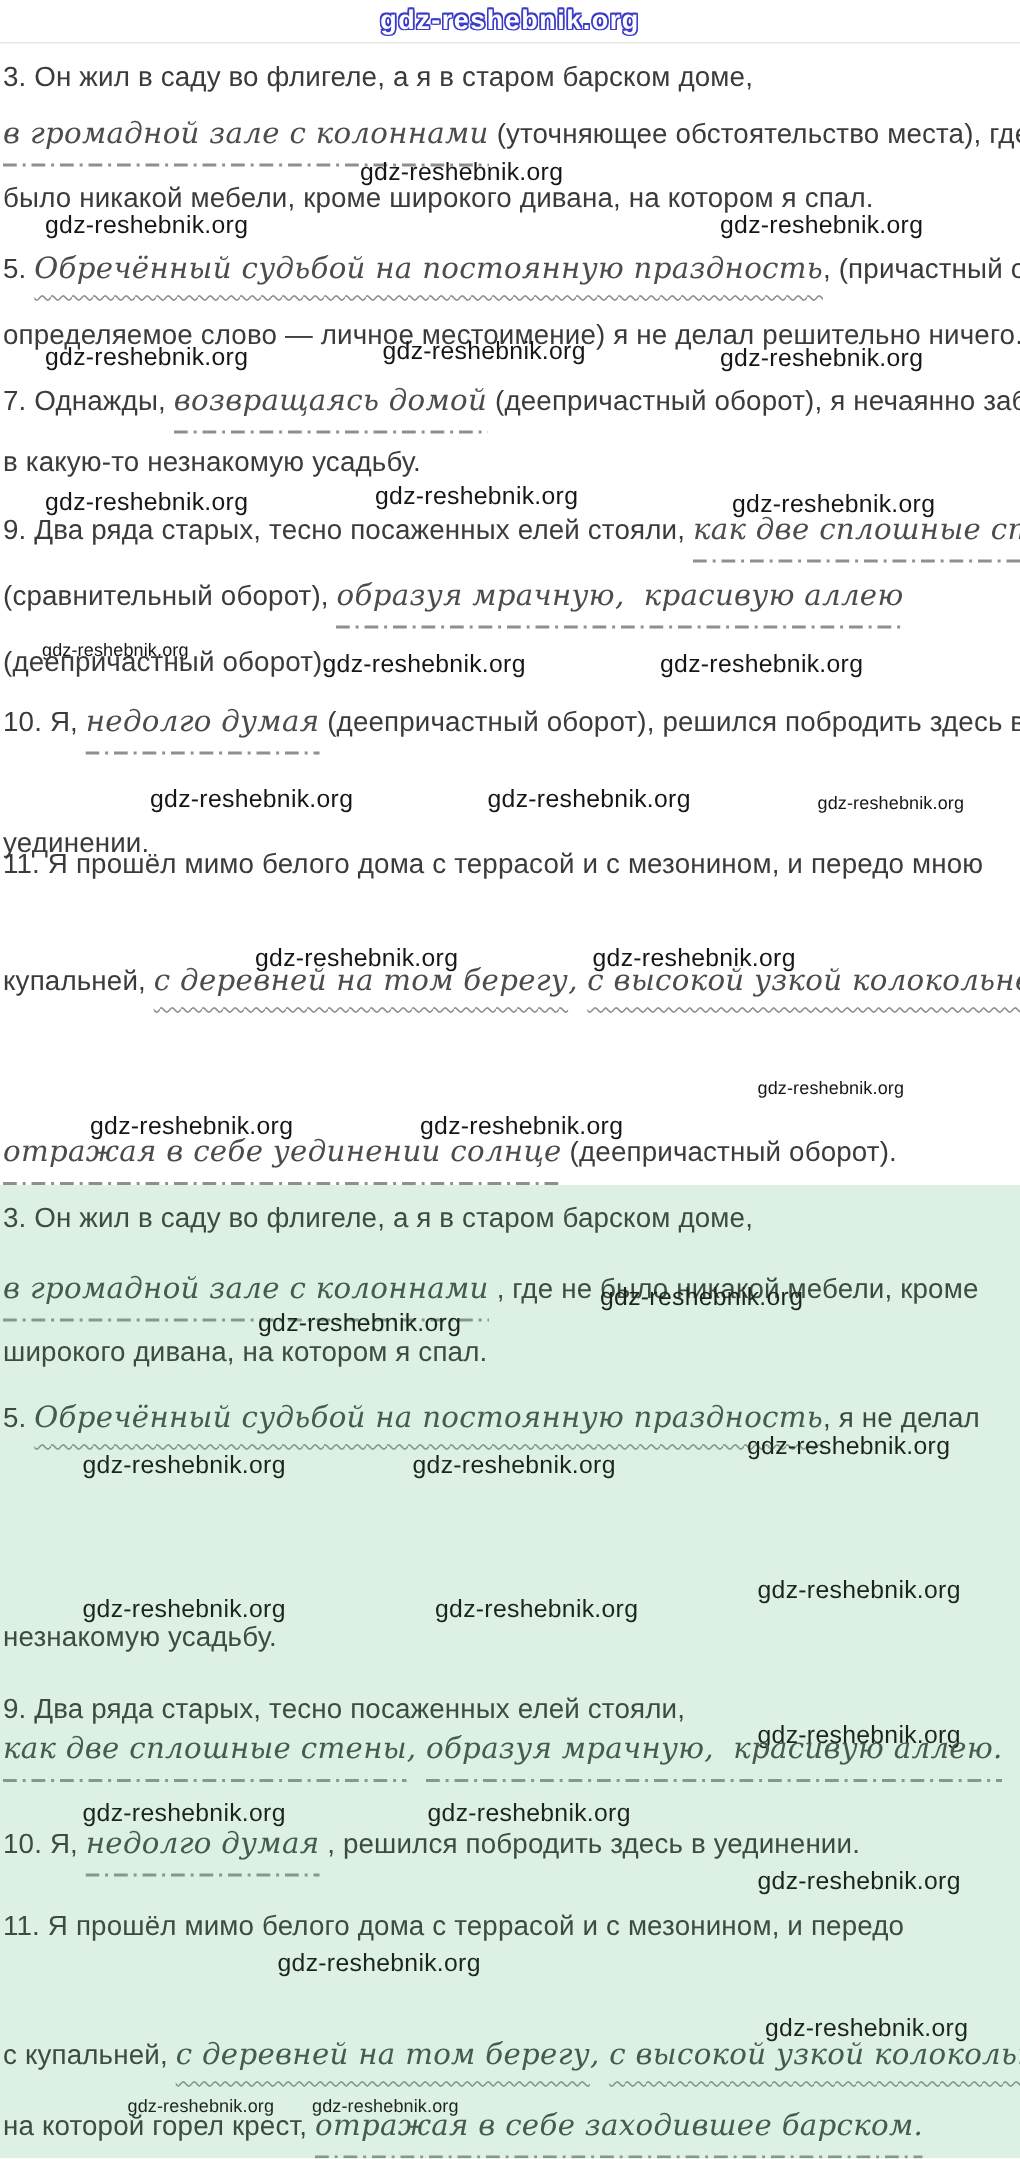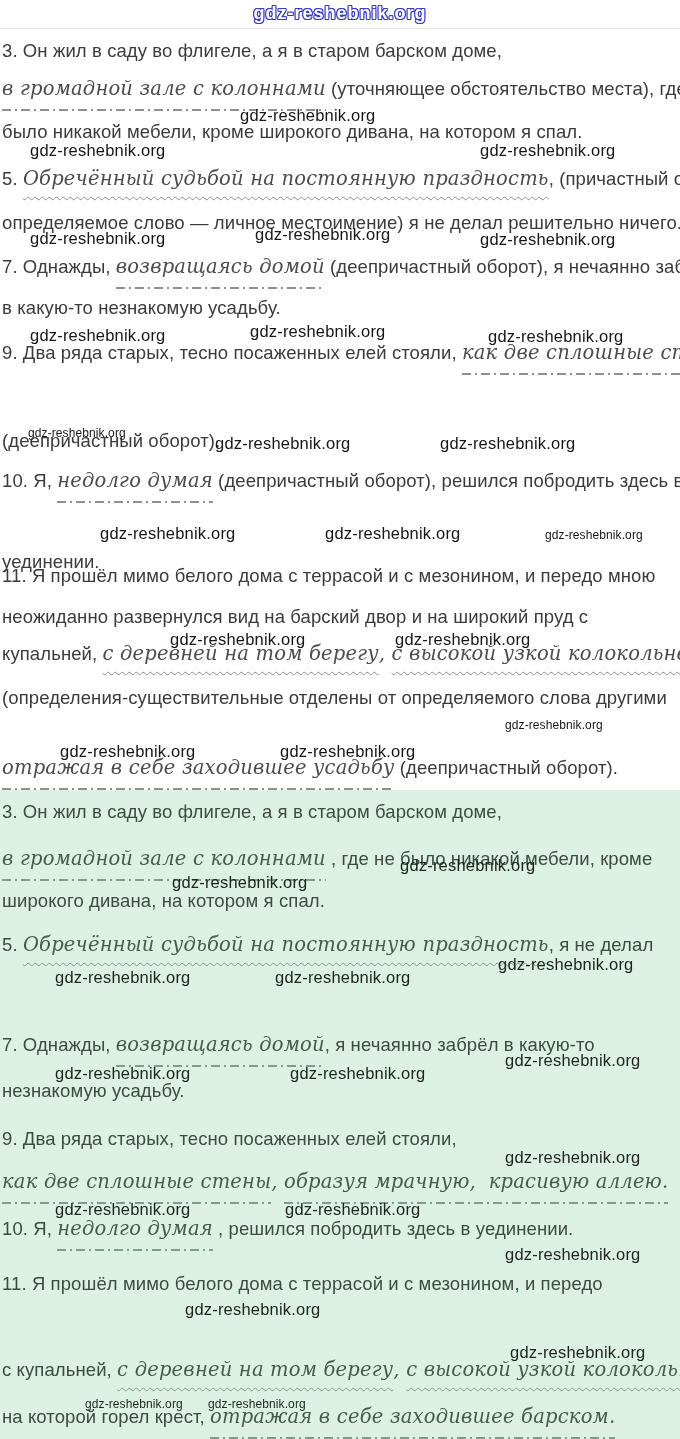--- a/index.html
+++ b/index.html
@@ -44,63 +44,61 @@
   <div class="row wm" style="top:221px;left:255px">gdz-reshebnik.org</div>
   <div class="row wm" style="top:226px;left:480px">gdz-reshebnik.org</div>
 
   <div class="row" style="top:254px"><span>7. Однажды, </span><span class="it dd">возвращаясь домой</span><span> (деепричастный оборот), я нечаянно забрёл</span></div>
   <div class="row" style="top:295px">в какую-то незнакомую усадьбу.</div>
   <div class="row wm" style="top:322px;left:30px">gdz-reshebnik.org</div>
   <div class="row wm" style="top:318px;left:250px">gdz-reshebnik.org</div>
   <div class="row wm" style="top:323px;left:488px">gdz-reshebnik.org</div>
 
   <div class="row" style="top:340px"><span>9. Два ряда старых, тесно посаженных елей стояли, </span><span class="it dd">как две сплошные стены</span></div>
+  <div class="row" style="top:384px"><span>(сравнительный оборот), </span><span class="it dd">образуя мрачную,&nbsp; красивую аллею</span></div>
   <div class="row wm-sm" style="top:420px;left:28px">gdz-reshebnik.org</div>
   <div class="row" style="top:428px">(деепричастный оборот).</div>
   <div class="row wm" style="top:430px;left:215px">gdz-reshebnik.org</div>
   <div class="row wm" style="top:430px;left:440px">gdz-reshebnik.org</div>
 
   <div class="row" style="top:468px"><span>10. Я, </span><span class="it dd">недолго думая</span><span> (деепричастный оборот), решился побродить здесь в</span></div>
   <div class="row" style="top:549px">уединении.</div>
   <div class="row wm" style="top:520px;left:100px">gdz-reshebnik.org</div>
   <div class="row wm" style="top:520px;left:325px">gdz-reshebnik.org</div>
   <div class="row wm-sm" style="top:522px;left:545px">gdz-reshebnik.org</div>
 
   <div class="row" style="top:563px">11. Я прошёл мимо белого дома с террасой и с мезонином, и передо мною</div>
-  <div class="row" style="top:604px">неожиданно развернулся вид на барский двор и на широкий пруд с</div>
   <div class="row wm" style="top:626px;left:170px">gdz-reshebnik.org</div>
   <div class="row wm" style="top:626px;left:395px">gdz-reshebnik.org</div>
   <div class="row" style="top:641px"><span>купальней, </span><span class="it wv">с деревней на том берегу</span><span class="it">, </span><span class="it wv">с высокой узкой колокольней</span></div>
-  <div class="row" style="top:685px">(определения-существительные отделены от определяемого слова другими</div>
   <div class="row wm-sm" style="top:712px;left:505px">gdz-reshebnik.org</div>
   <div class="row wm" style="top:738px;left:60px">gdz-reshebnik.org</div>
   <div class="row wm" style="top:738px;left:280px">gdz-reshebnik.org</div>
-  <div class="row" style="top:755px"><span class="it dd">отражая в себе заходившее усадьбу</span><span> (деепричастный оборот).</span></div>
+  <div class="row" style="top:755px"><span class="it dd">отражая в себе уединении солнце</span><span> (деепричастный оборот).</span></div>
 
   <div class="green">
     <div class="row" style="top:9px">3. Он жил в саду во флигеле, а я в старом барском доме,</div>
     <div class="row" style="top:56px"><span class="it dd">в громадной зале с колоннами</span><span> , где не было никакой мебели, кроме</span></div>
     <div class="row wm" style="top:62px;left:400px">gdz-reshebnik.org</div>
     <div class="row wm" style="top:79px;left:172px">gdz-reshebnik.org</div>
     <div class="row" style="top:98px">широкого дивана, на котором я спал.</div>
 
     <div class="row" style="top:142px"><span>5. </span><span class="it wv">Обречённый судьбой на постоянную праздность</span><span>, я не делал</span></div>
     <div class="row wm" style="top:161px;left:498px">gdz-reshebnik.org</div>
     <div class="row wm" style="top:174px;left:55px">gdz-reshebnik.org</div>
     <div class="row wm" style="top:174px;left:275px">gdz-reshebnik.org</div>
 
-    <div class="row" style="top:242px"><span>7. Однажды, </span><span class="it dd">возвращаясь домой</span><span>, я нечаянно забрёл в какую-то</span></div>
     <div class="row wm" style="top:257px;left:505px">gdz-reshebnik.org</div>
     <div class="row wm" style="top:270px;left:55px">gdz-reshebnik.org</div>
     <div class="row wm" style="top:270px;left:290px">gdz-reshebnik.org</div>
     <div class="row" style="top:288px">незнакомую усадьбу.</div>
 
     <div class="row" style="top:336px">9. Два ряда старых, тесно посаженных елей стояли,</div>
     <div class="row wm" style="top:354px;left:505px">gdz-reshebnik.org</div>
-    <div class="row" style="top:379px"><span class="it dd">как две сплошные стены</span><span class="it">, </span><span class="it dd">образуя мрачную,&nbsp; красивую аллею.</span></div>
+    <div class="row" style="top:363px"><span class="it dd">как две сплошные стены</span><span class="it">, </span><span class="it dd">образуя мрачную,&nbsp; красивую аллею.</span></div>
     <div class="row wm" style="top:406px;left:55px">gdz-reshebnik.org</div>
     <div class="row wm" style="top:406px;left:285px">gdz-reshebnik.org</div>
 
     <div class="row" style="top:426px"><span>10. Я, </span><span class="it dd">недолго думая</span><span> , решился побродить здесь в уединении.</span></div>
     <div class="row wm" style="top:451px;left:505px">gdz-reshebnik.org</div>
 
     <div class="row" style="top:481px">11. Я прошёл мимо белого дома с террасой и с мезонином, и передо</div>
     <div class="row wm" style="top:506px;left:185px">gdz-reshebnik.org</div>
     <div class="row wm" style="top:549px;left:510px">gdz-reshebnik.org</div>
     <div class="row" style="top:567px"><span>с купальней, </span><span class="it wv">с деревней на том берегу</span><span class="it">, </span><span class="it wv">с высокой узкой колокольней</span></div>

